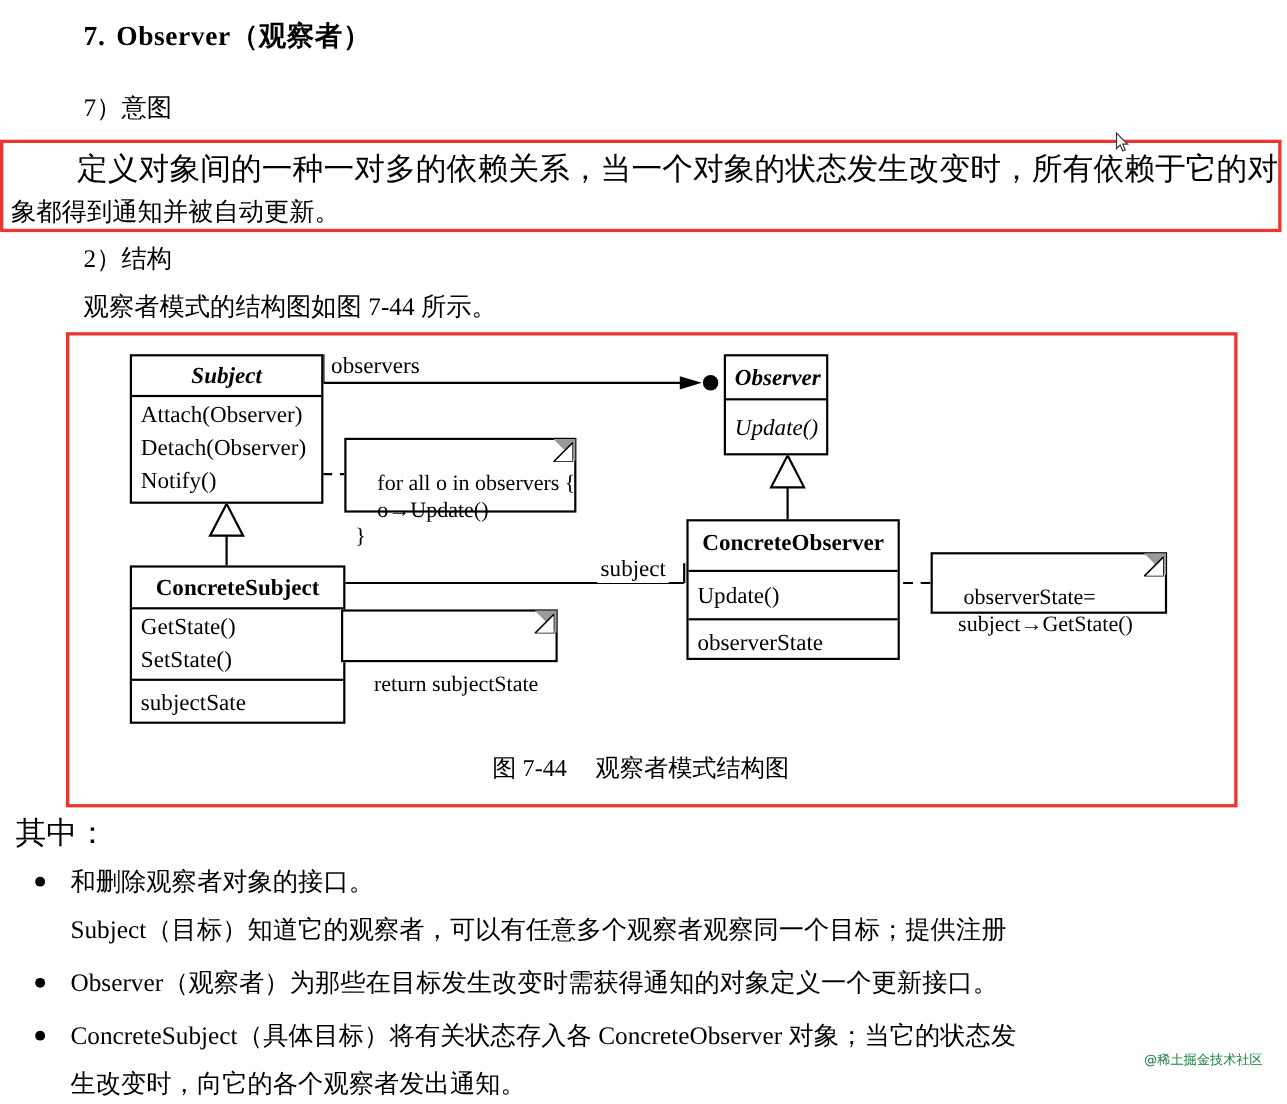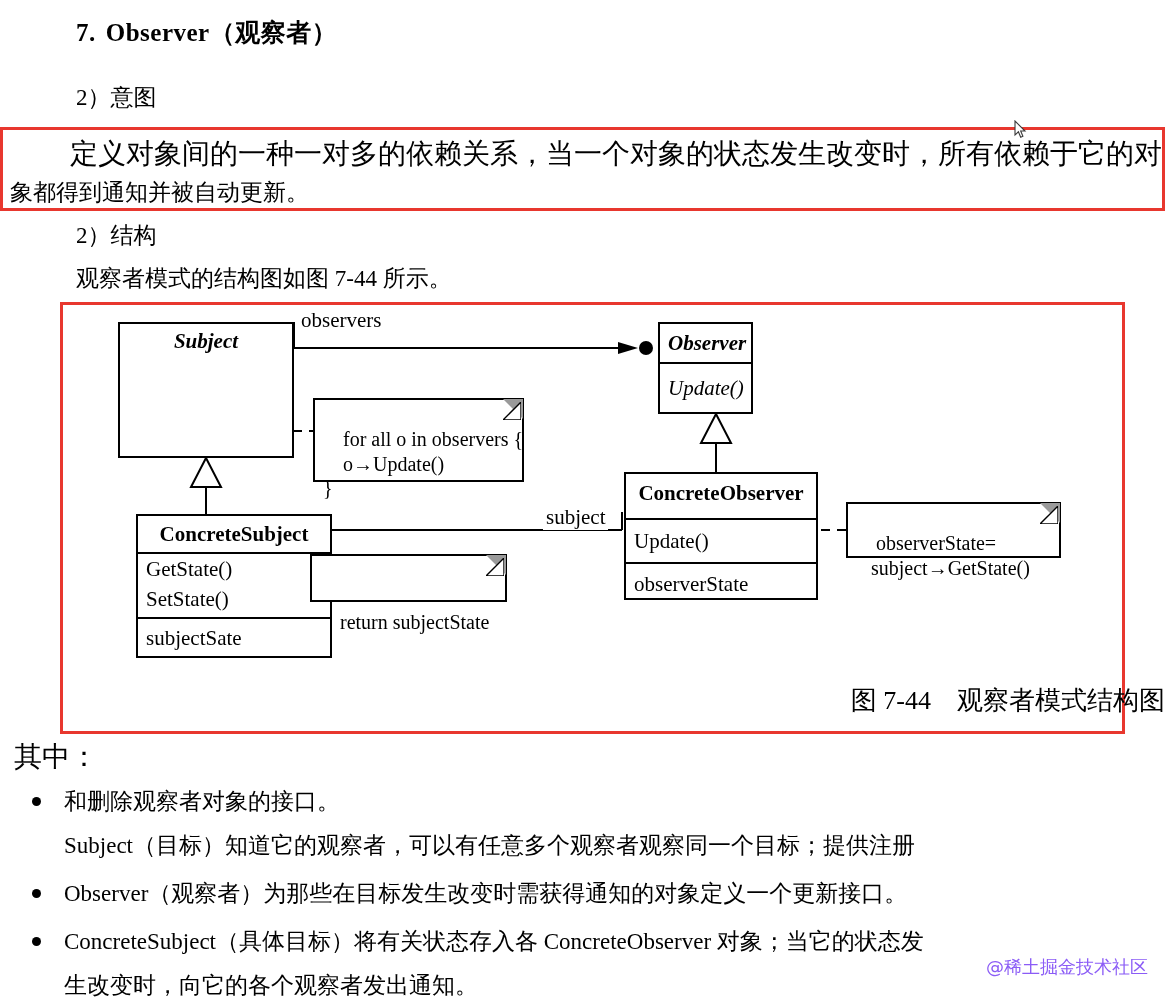--- a/index.html
+++ b/index.html
@@ -159,22 +159,22 @@
     white-space: nowrap;
     background: #fff;
     padding: 0 3px;
   }
 
   .fig-caption {
     position: absolute;
     left: 0;
     top: 683px;
     width: 1165px;
-    text-align: right;
-    font-size: 26px;
+    text-align: center;
+    font-size: 22px;
     white-space: nowrap;
   }
   .fig-caption .gap { display: inline-block; width: 26px; }
 
   
   .qizhong {
     position: absolute;
     left: 14px;
     top: 738px;
     font-size: 28px;
@@ -200,42 +200,42 @@
     height: 9px;
     border-radius: 50%;
     background: #000;
   }
   .bullet-text { display: block; }
 
   .watermark {
     position: absolute;
     right: 22px;
     top: 955px;
-    font-size: 18px;
-    color: #8b5cf6;
+    font-size: 12px;
+    color: #15803d;
     white-space: nowrap;
     font-family: "DejaVu Sans", sans-serif;
   }
 
   .cursor {
     position: absolute;
     left: 1014px;
     top: 120px;
     width: 13px;
     height: 19px;
   }
 </style>
 </head>
 <body>
 
 <div class="heading">
   <span class="num">7.</span><span>Observer（观察者）</span>
 </div>
 
-<div class="subhead-intent">2）意图</div>
+<div class="subhead-intent">7）意图</div>
 
 <div class="intent-box"></div>
 <div class="intent-line1">定义对象间的一种一对多的依赖关系，当一个对象的状态发生改变时，所有依赖于它的对</div>
 <div class="intent-line2">象都得到通知并被自动更新。</div>
 
 <div class="subhead-struct">2）结构</div>
 <div class="struct-note">观察者模式的结构图如图 7-44 所示。</div>
 
 <div class="diagram-frame"></div>
 
@@ -274,51 +274,56 @@
 
     <circle cx="151" cy="268" r="5.5" fill="#fff" stroke="#000" stroke-width="2"></circle>
     <line x1="157" y1="268" x2="250" y2="268" stroke="#000" stroke-width="2" stroke-dasharray="9,7"></line>
 
     <circle cx="723" cy="228" r="5.5" fill="#fff" stroke="#000" stroke-width="2"></circle>
     <line x1="729" y1="228" x2="786" y2="228" stroke="#000" stroke-width="2" stroke-dasharray="9,7"></line>
   </svg>
 
   <div class="uml-box" style="left:58px; top:20px; width:176px; height:136px;">
     <div class="uml-cell uml-title abstract" style="height:37px; line-height:33px;">Subject</div>
+    <div class="uml-cell" style="height:99px; padding-top:2px;">
+      <div>Attach(Observer)</div>
+      <div>Detach(Observer)</div>
+      <div>Notify()</div>
+    </div>
   </div>
 
   <div class="uml-box" style="left:598px; top:20px; width:95px; height:92px;">
     <div class="uml-cell uml-title abstract" style="height:40px; line-height:36px;">Observer</div>
     <div class="uml-cell uml-item abstract" style="height:52px; line-height:46px;">
       <span>Update()</span>
     </div>
   </div>
 
-  <div class="uml-box" style="left:76px; top:212px; width:196px; height:144px;">
+  <div class="uml-box" style="left:58px; top:212px; width:196px; height:144px;">
     <div class="uml-cell uml-title" style="height:38px; line-height:34px;">ConcreteSubject</div>
     <div class="uml-cell" style="height:65px; padding-top:1px;">
       <div>GetState()</div>
       <div>SetState()</div>
     </div>
     <div class="uml-cell" style="height:41px; line-height:37px;">
       <span>subjectSate</span>
     </div>
   </div>
 
   <div class="uml-box" style="left:564px; top:170px; width:194px; height:128px;">
     <div class="uml-cell uml-title" style="height:46px; line-height:37px;">ConcreteObserver</div>
     <div class="uml-cell" style="height:44px; line-height:40px;">
       <span>Update()</span>
     </div>
     <div class="uml-cell" style="height:43px; line-height:39px;">
       <span>observerState</span>
     </div>
   </div>
 
-  <div class="note-box" style="left:253px; top:96px; width:211px; height:84px;">
+  <div class="note-box" style="left:253px; top:96px; width:211px; height:68px;">
     <span>for all o in observers {
     o→Update()
 }</span>
     <span class="dogear"></span>
     <svg class="dogear-fold" viewBox="0 0 18 18">
       <path d="M18,0 L0,18 L18,18 z" fill="#fff" stroke="#000" stroke-width="1.4"></path>
     </svg>
   </div>
 
   <div class="note-box" style="left:250px; top:252px; width:197px; height:48px; line-height:42px;">
@@ -331,21 +336,21 @@
 
   <div class="note-box" style="left:786px; top:200px; width:215px; height:56px;">
     <span>observerState=
    subject→GetState()</span>
     <span class="dogear"></span>
     <svg class="dogear-fold" viewBox="0 0 18 18">
       <path d="M18,0 L0,18 L18,18 z" fill="#fff" stroke="#000" stroke-width="1.4"></path>
     </svg>
   </div>
 
-  <div class="edge-label" style="left:238px; top:6px;">observers</div>
+  <div class="edge-label" style="left:238px; top:18px;">observers</div>
   <div class="edge-label" style="left:483px; top:203px;">subject</div>
 </div>
 
 <div class="fig-caption">
   <span>图 7-44</span><span class="gap"></span><span>观察者模式结构图</span>
 </div>
 
 <div class="qizhong">其中：</div>
 
 <div class="bullets">

